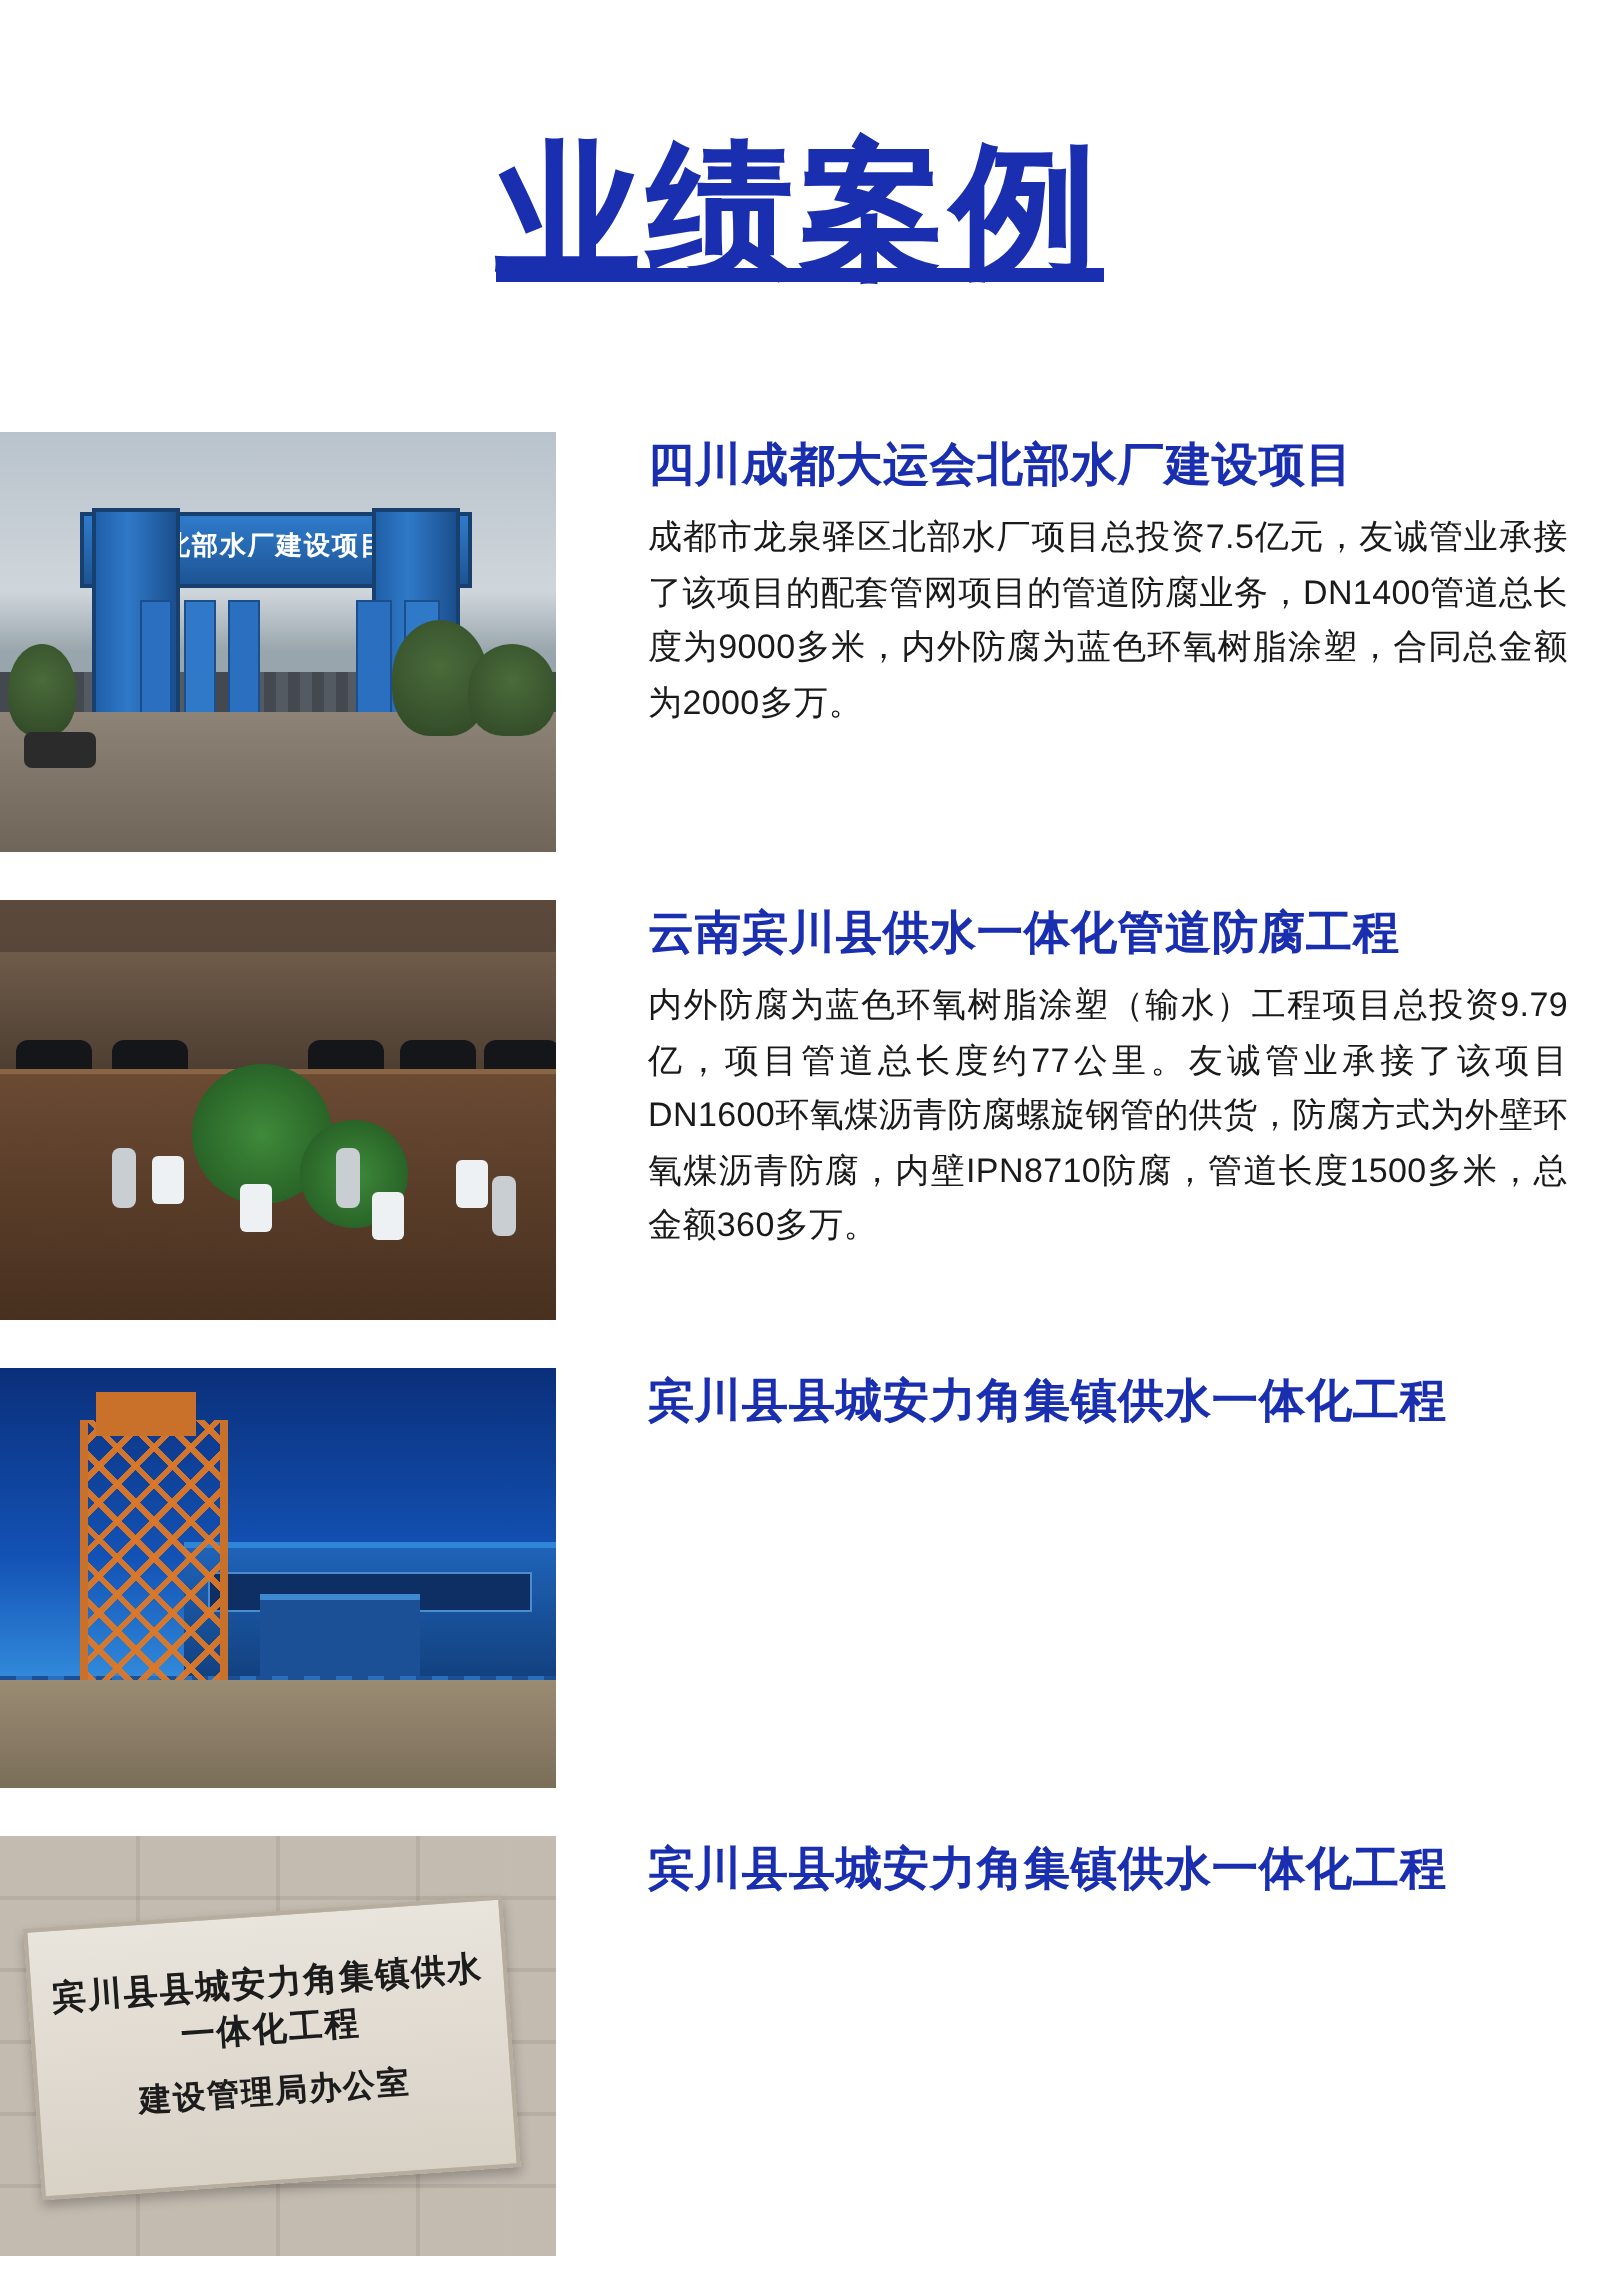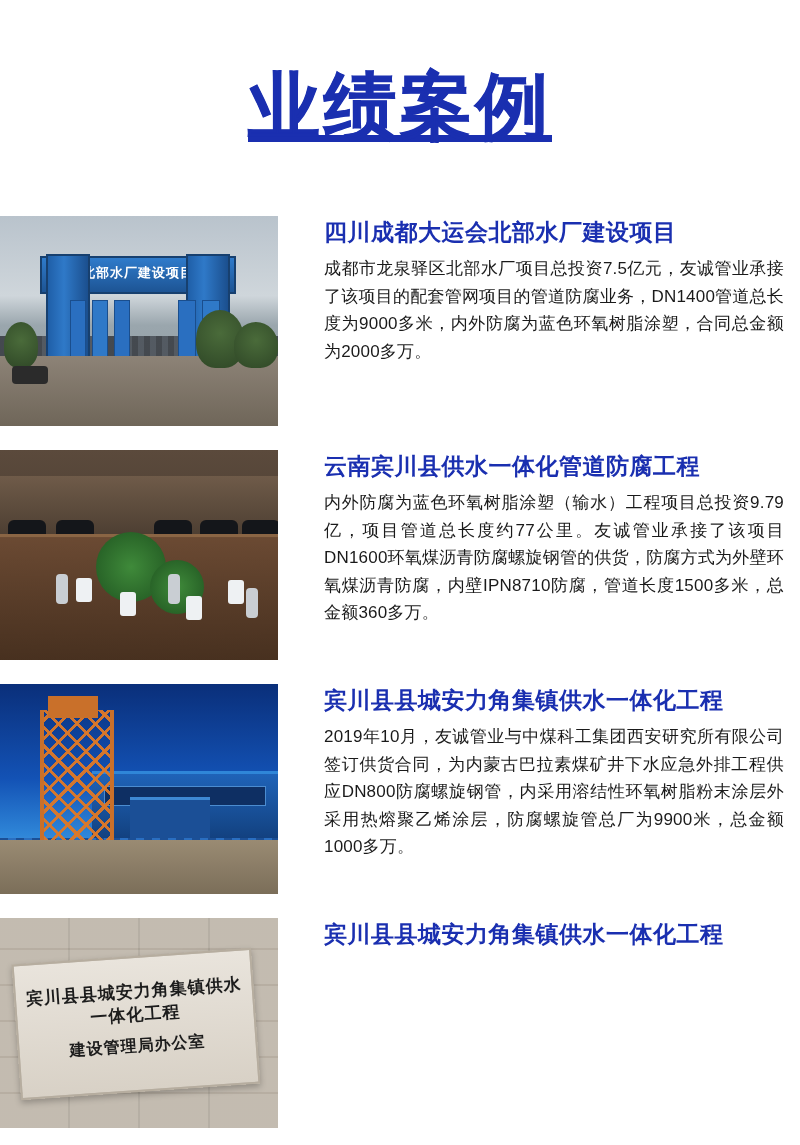--- a/index.html
+++ b/index.html
@@ -274,21 +274,20 @@
         <div class="blue-building">
           <div class="sign"></div>
         </div>
         <div class="shed"></div>
         <div class="fence2"></div>
         <div class="tower"></div>
         <div class="ground"></div>
       </div>
       <div class="case-body">
         <div class="case-title">宾川县县城安力角集镇供水一体化工程</div>
-        <p class="case-text">2019年10月，友诚管业与中煤科工集团西安研究所有限公司签订供货合同，为内蒙古巴拉素煤矿井下水应急外排工程供应DN800防腐螺旋钢管，内采用溶结性环氧树脂粉末涂层外采用热熔聚乙烯涂层，防腐螺旋管总厂为9900米，总金额1000多万。</p>
       </div>
     </div>
 
     <div class="case">
       <div class="thumb p4">
         <div class="plaque">
           <div class="l1">宾川县县城安力角集镇供水一体化工程</div>
           <div class="l2">建设管理局办公室</div>
         </div>
       </div>

